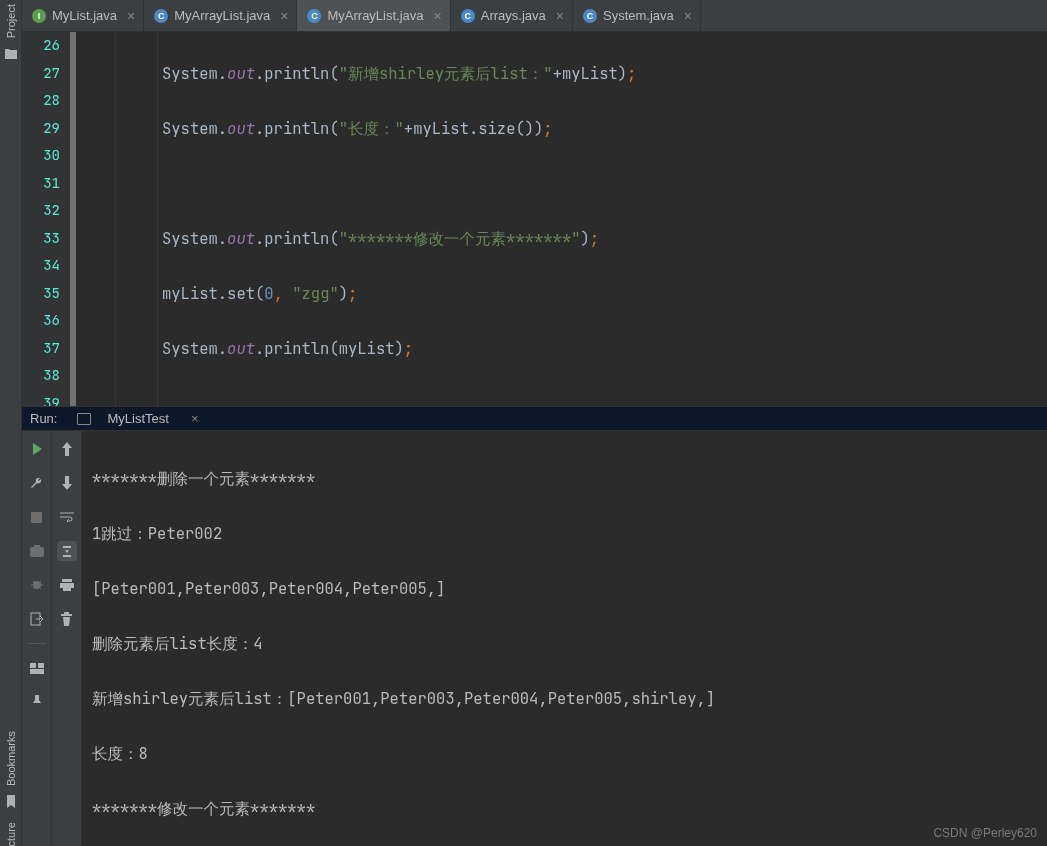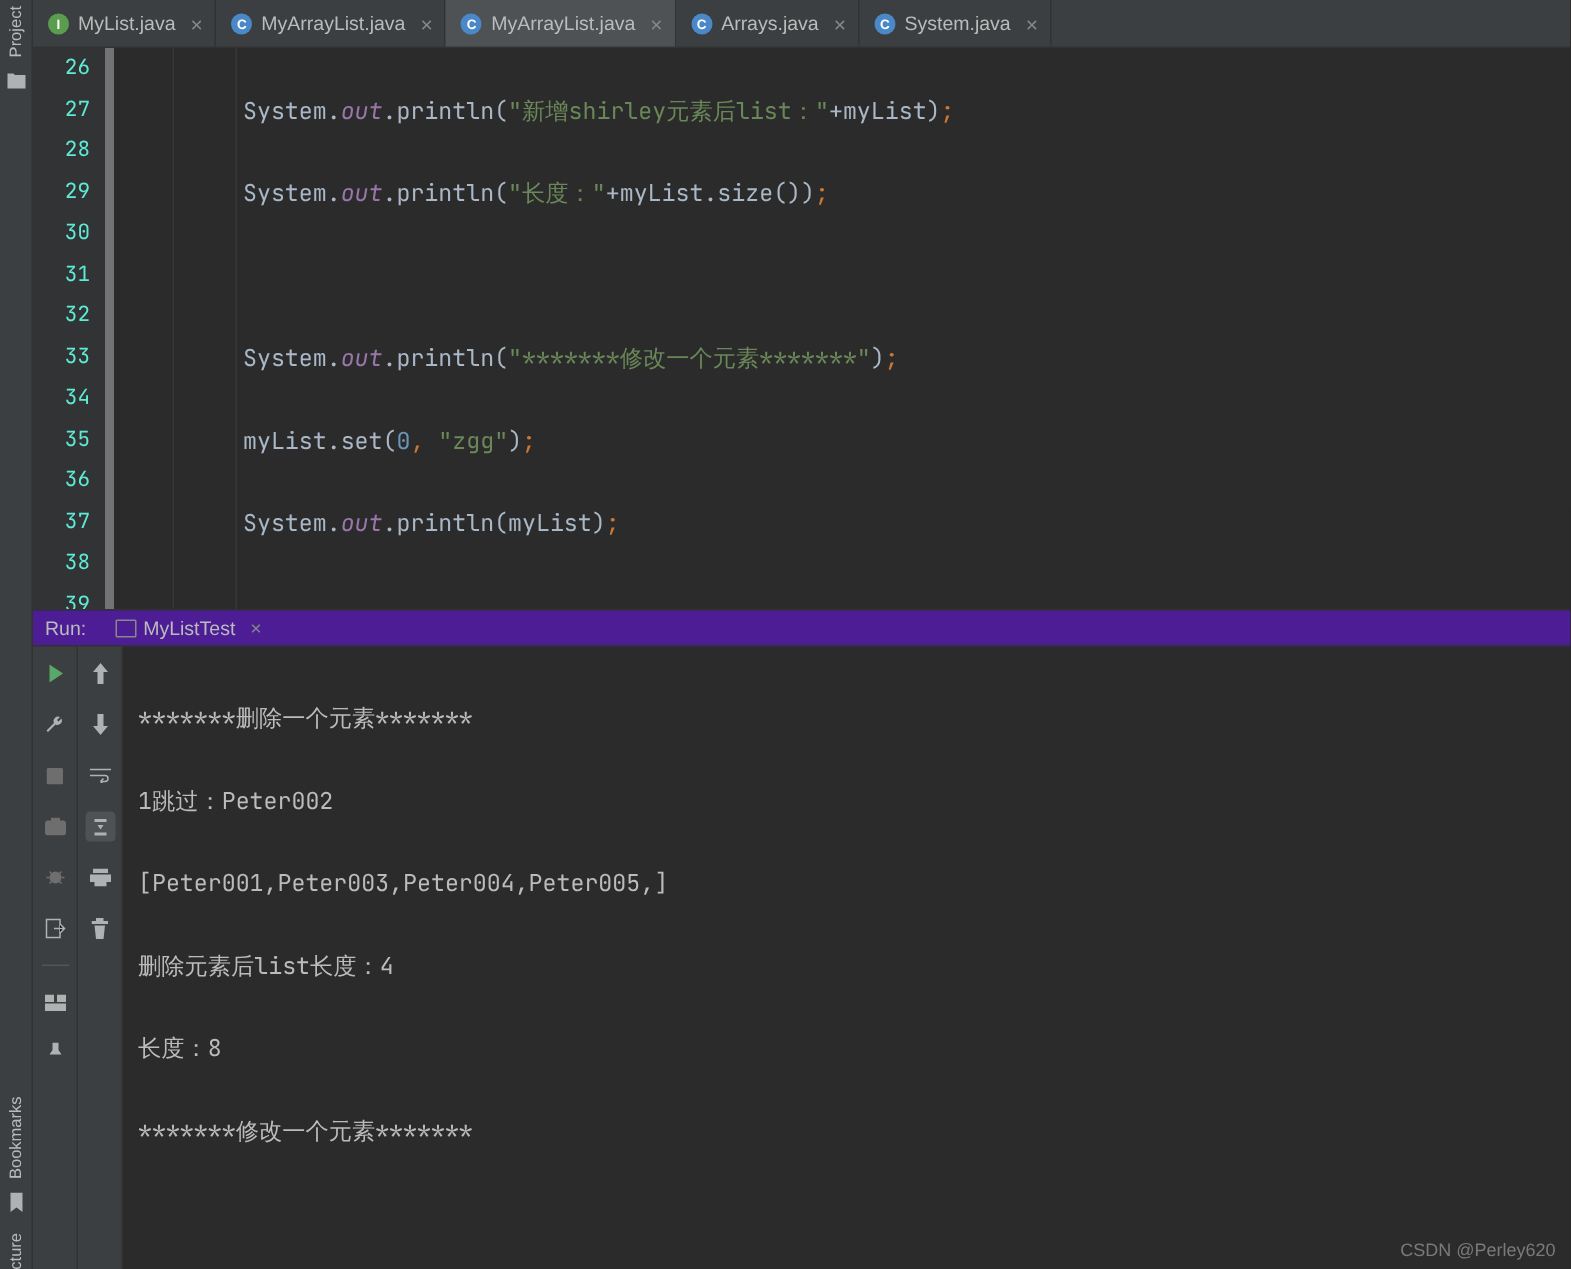--- a/index.html
+++ b/index.html
@@ -121,34 +121,34 @@
 .semi { color: #cc7832; }
 .run-panel {
   border-top: 1px solid #323232;
   background: #2b2b2b;
   height: 440px;
   display: flex;
   flex-direction: column;
 }
 .run-header {
   height: 32px;
-  background: #4c1d95;
+  background: #0f172a;
   border-bottom: 1px solid #323232;
   display: flex;
   align-items: center;
   padding-left: 8px;
   font-family: Arial, sans-serif;
   font-size: 13px;
   color: #bbbbbb;
 }
 .run-label { margin-right: 12px; }
 .run-tab {
   display: flex;
   align-items: center;
-  gap: 4px;
+  gap: 16px;
   padding: 4px 8px;
 }
 .run-tab-icon {
   width: 14px;
   height: 12px;
   border: 1px solid #888;
   border-radius: 1px;
 }
 .run-body {
   flex: 1;
@@ -379,20 +379,21 @@
               <svg width="11" height="14">
                 <path fill="#afb1b3" d="M0 2h11v2H0zM2 5h7l-1 9H3z M3 0h5v2H3z"></path>
               </svg>
             </div>
         </div>
         <div class="console">
 <div>*******删除一个元素*******</div>
 <div>1跳过：Peter002</div>
 <div>[Peter001,Peter003,Peter004,Peter005,]</div>
 <div>删除元素后list长度：4</div>
+<div>新增shirley元素后list：[Peter001,Peter003,Peter004,Peter005,shirley,]</div>
 <div>长度：8</div>
 <div>*******修改一个元素*******</div>
 
 
 
 
 
 
 
         </div>

